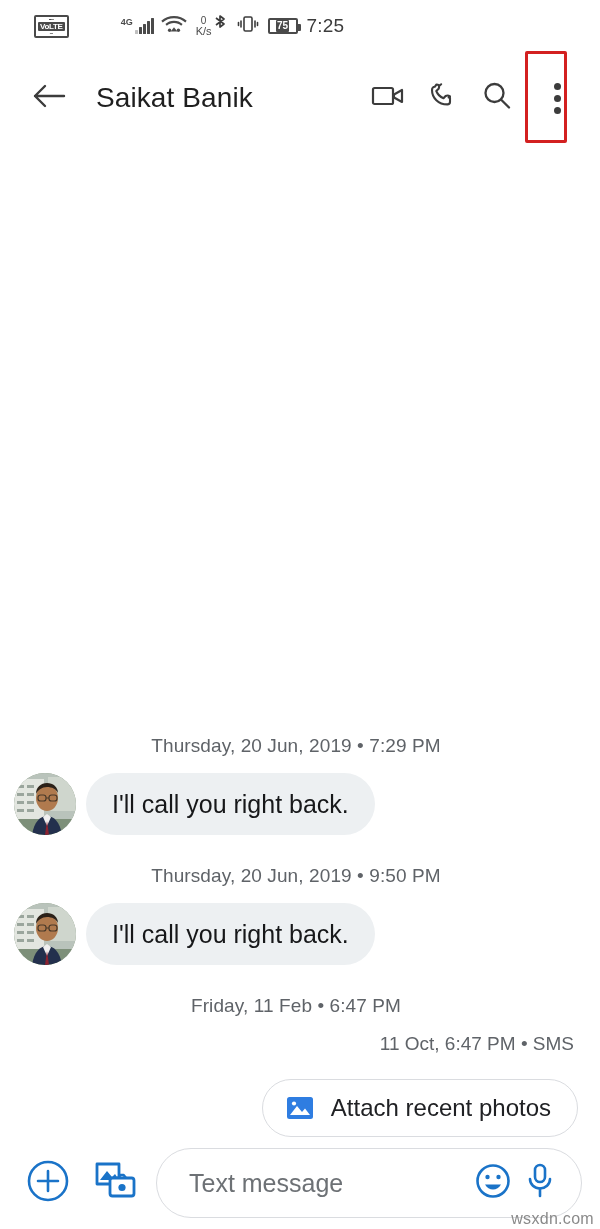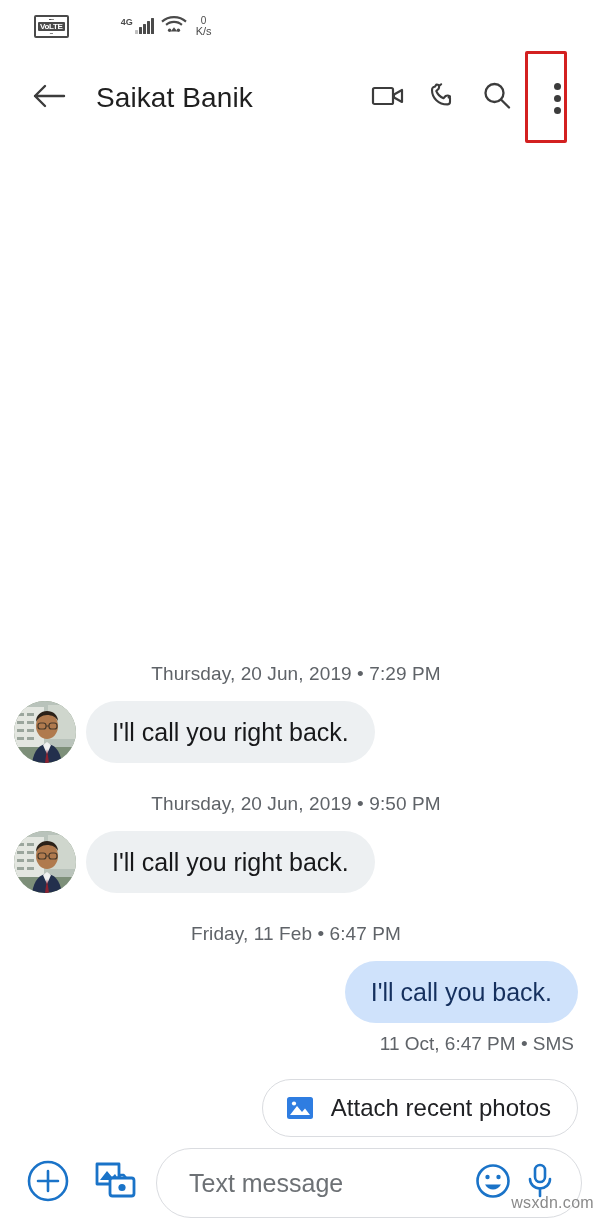--- a/index.html
+++ b/index.html
@@ -199,21 +199,21 @@
     white-space: nowrap; overflow: hidden;
   }
   .pill-ic {
     width: 46px; height: 46px; flex: 0 0 46px;
     display: flex; align-items: center; justify-content: center;
     cursor: pointer;
   }
 
   .watermark {
     position: absolute;
-    right: 6px; bottom: 17px;
+    right: 6px; bottom: 1px;
     font-size: 16px;
     color: #8a8a8a;
     letter-spacing: .3px;
   }
 </style>
 </head>
 <body>
 
 <div id="phone">
 
@@ -242,20 +242,37 @@
           <circle cx="17.4" cy="16.2" r="1.7" fill="#4a4a4a"></circle>
           <path d="M13 13.3l3.3 4.2h-6.6z" fill="#4a4a4a"></path>
         </svg>
       </span>
       <span class="kbps">
         <span class="num">0</span>
         <span class="unit">K/s</span>
       </span>
     </div>
 
+    <div class="sb-right">
+      <span>
+        <svg width="16" height="22" viewBox="0 0 16 22">
+          <path d="M4 5l8 6-4 3v-11l4 3-8 6" fill="none" stroke="#3c3c3c" stroke-width="1.7" stroke-linejoin="round"></path>
+        </svg>
+      </span>
+      <span>
+        <svg width="22" height="20" viewBox="0 0 22 20">
+          <rect x="7" y="3" width="8" height="14" rx="1.4" fill="none" stroke="#3c3c3c" stroke-width="1.6"></rect>
+          <path d="M4 7v6M1.5 8.5v3M18 7v6M20.5 8.5v3" stroke="#3c3c3c" stroke-width="1.6" stroke-linecap="round"></path>
+        </svg>
+      </span>
+      <span class="battery">
+        <span class="lvl">75</span>
+      </span>
+      <span class="sb-time">7:25</span>
+    </div>
   </div>
 
   <div class="toolbar">
     <div class="tb-btn back">
       <span>
         <svg width="34" height="30" viewBox="0 0 34 30">
           <path d="M32 15H3M13 5L3 15l10 10" fill="none" stroke="#3c3c3c" stroke-width="2.4" stroke-linecap="round" stroke-linejoin="round"></path>
         </svg>
       </span>
     </div>
@@ -376,23 +393,20 @@
               <path d="M32 25h3" stroke="#4a3a2a" stroke-width="1.2"></path>
             </g>
           </svg>
         </div>
         <div class="bubble in">I'll call you right back.</div>
       </div>
     </div>
 
     <div>
       <div class="day-sep">Friday, 11 Feb • 6:47 PM</div>
-      <div class="msg-row out">
-        <div class="bubble out">I'll call you back.</div>
-      </div>
       <div class="msg-status">11 Oct, 6:47 PM • SMS</div>
     </div>
 
     <div class="chips">
       <div class="chip">
         <span class="chip-ic">
           <svg width="30" height="30" viewBox="0 0 30 30">
             <rect x="2" y="4" width="26" height="22" rx="2.5" fill="#2f7de1"></rect>
             <path d="M5 22l7-9 5 6 3-3.5 5 6.5z" fill="#ffffff"></path>
             <circle cx="9" cy="10.5" r="2.1" fill="#ffffff"></circle>

